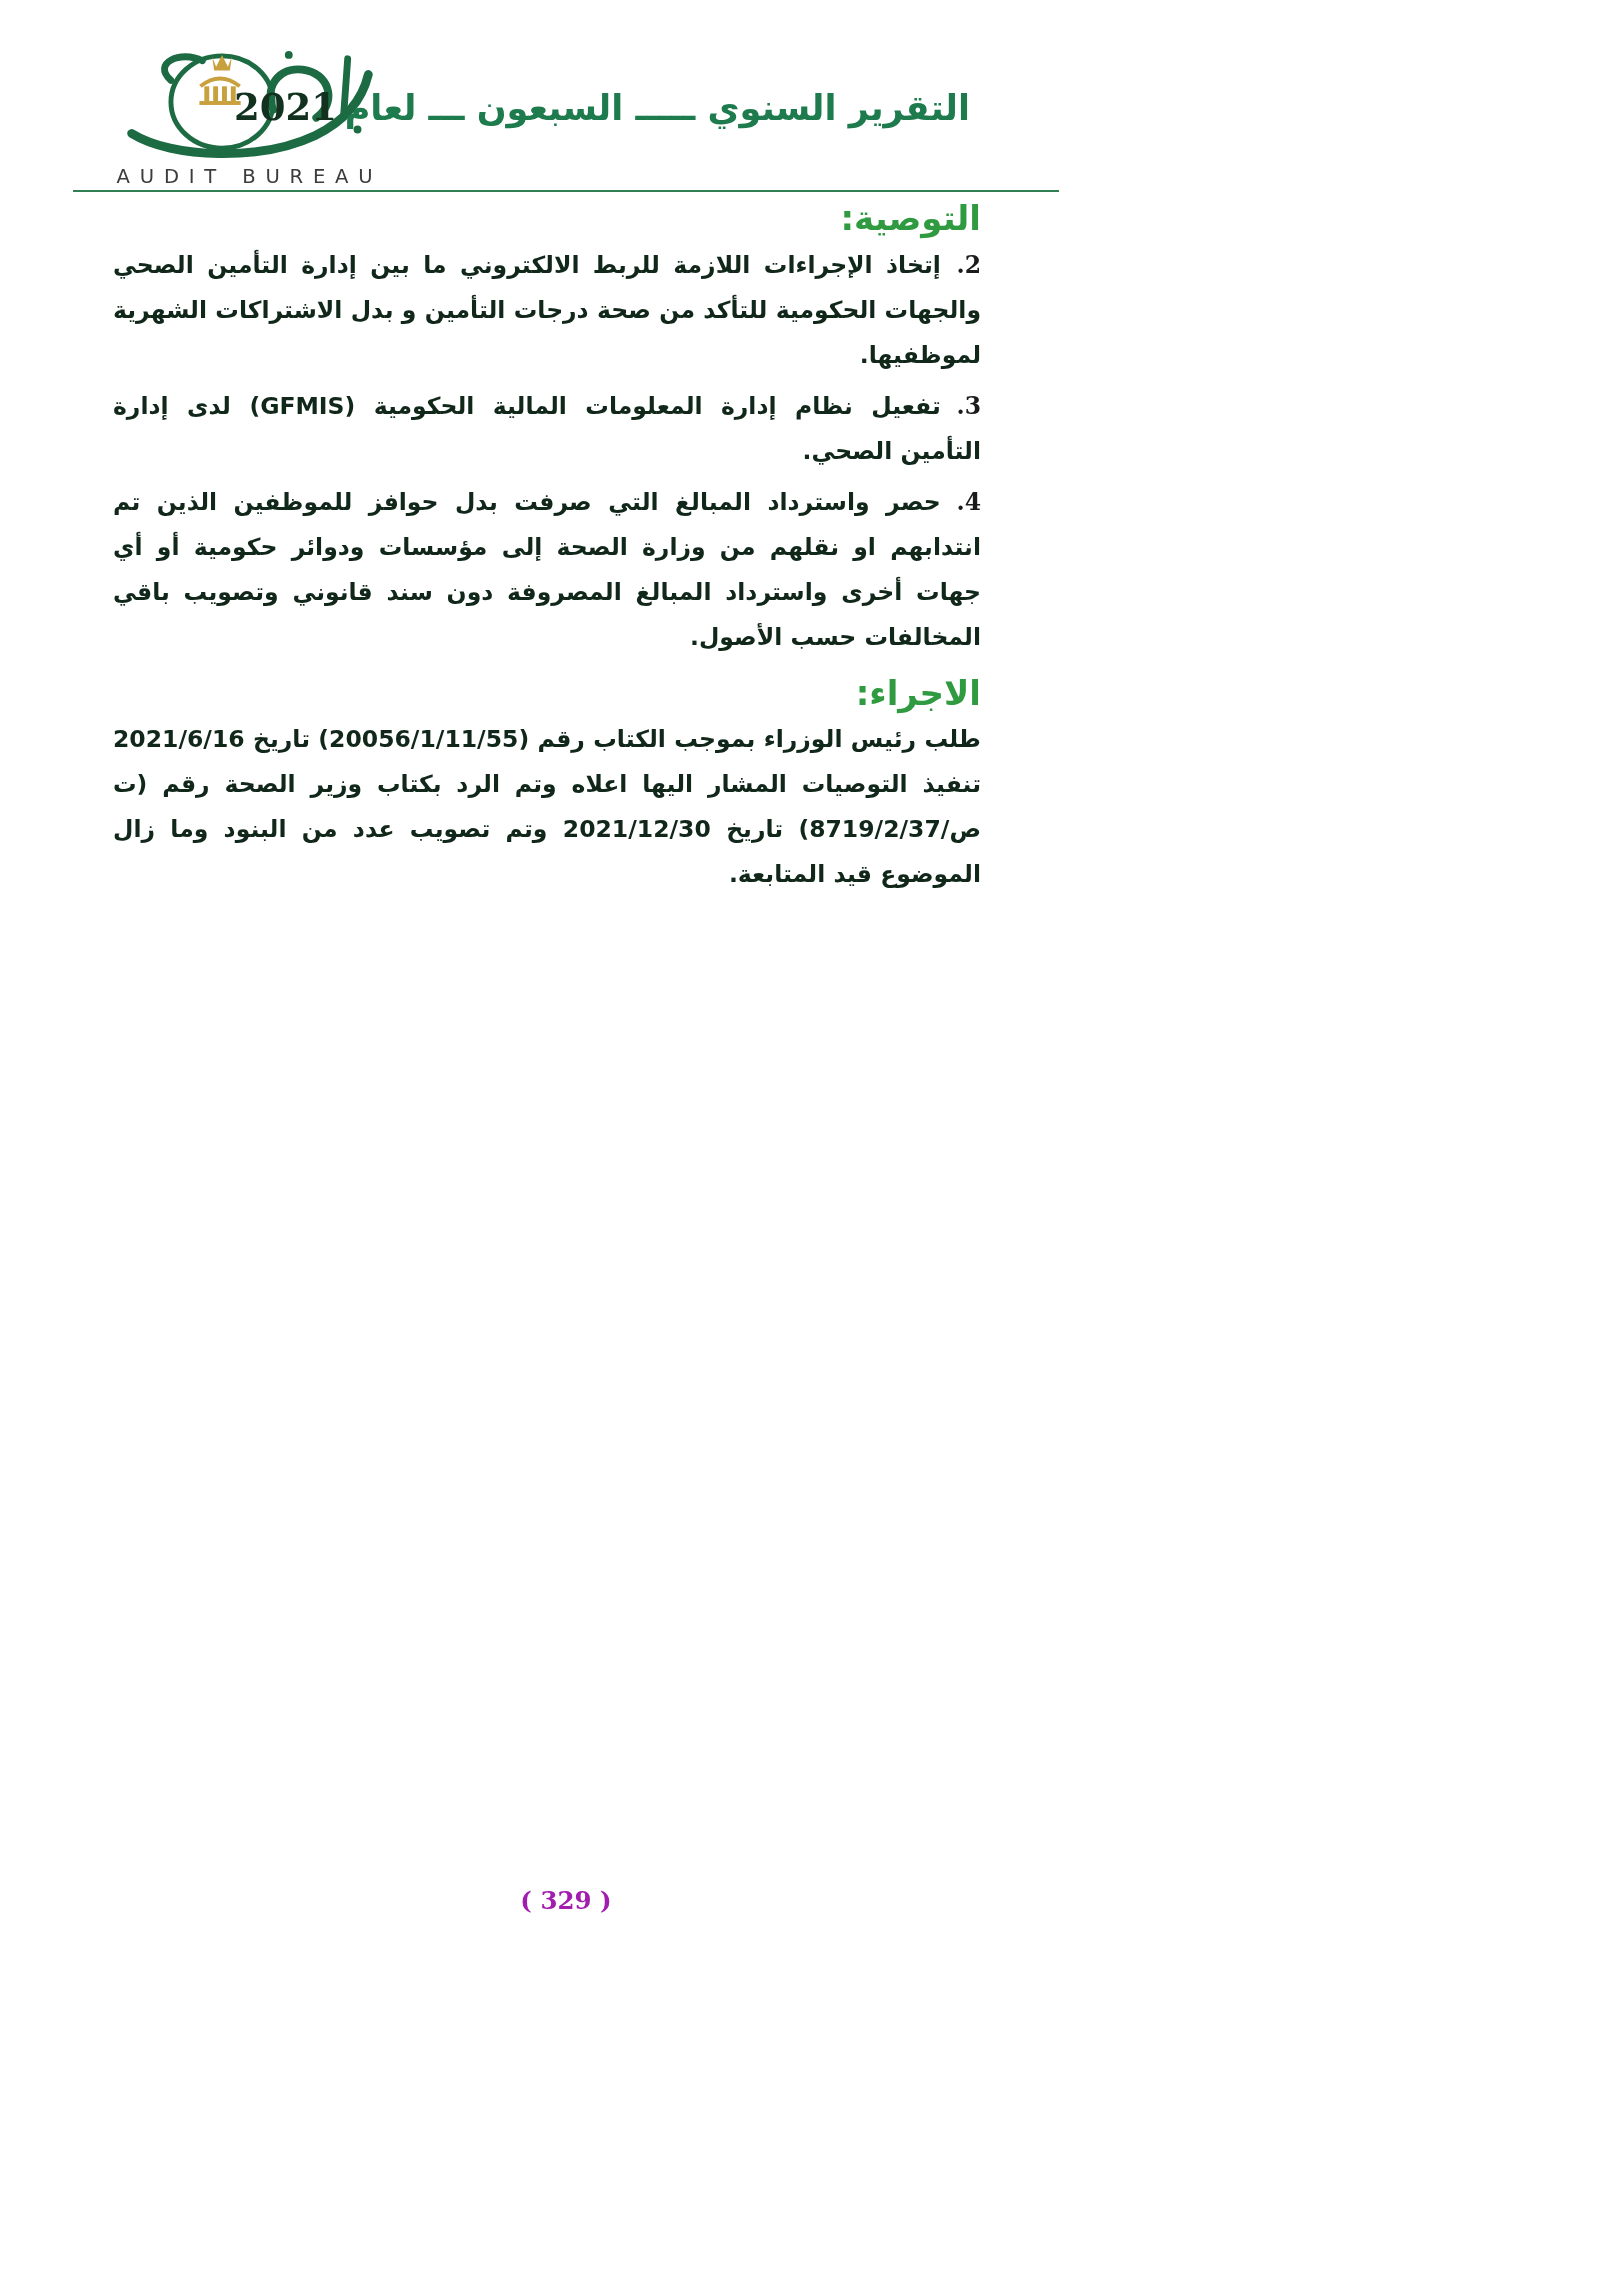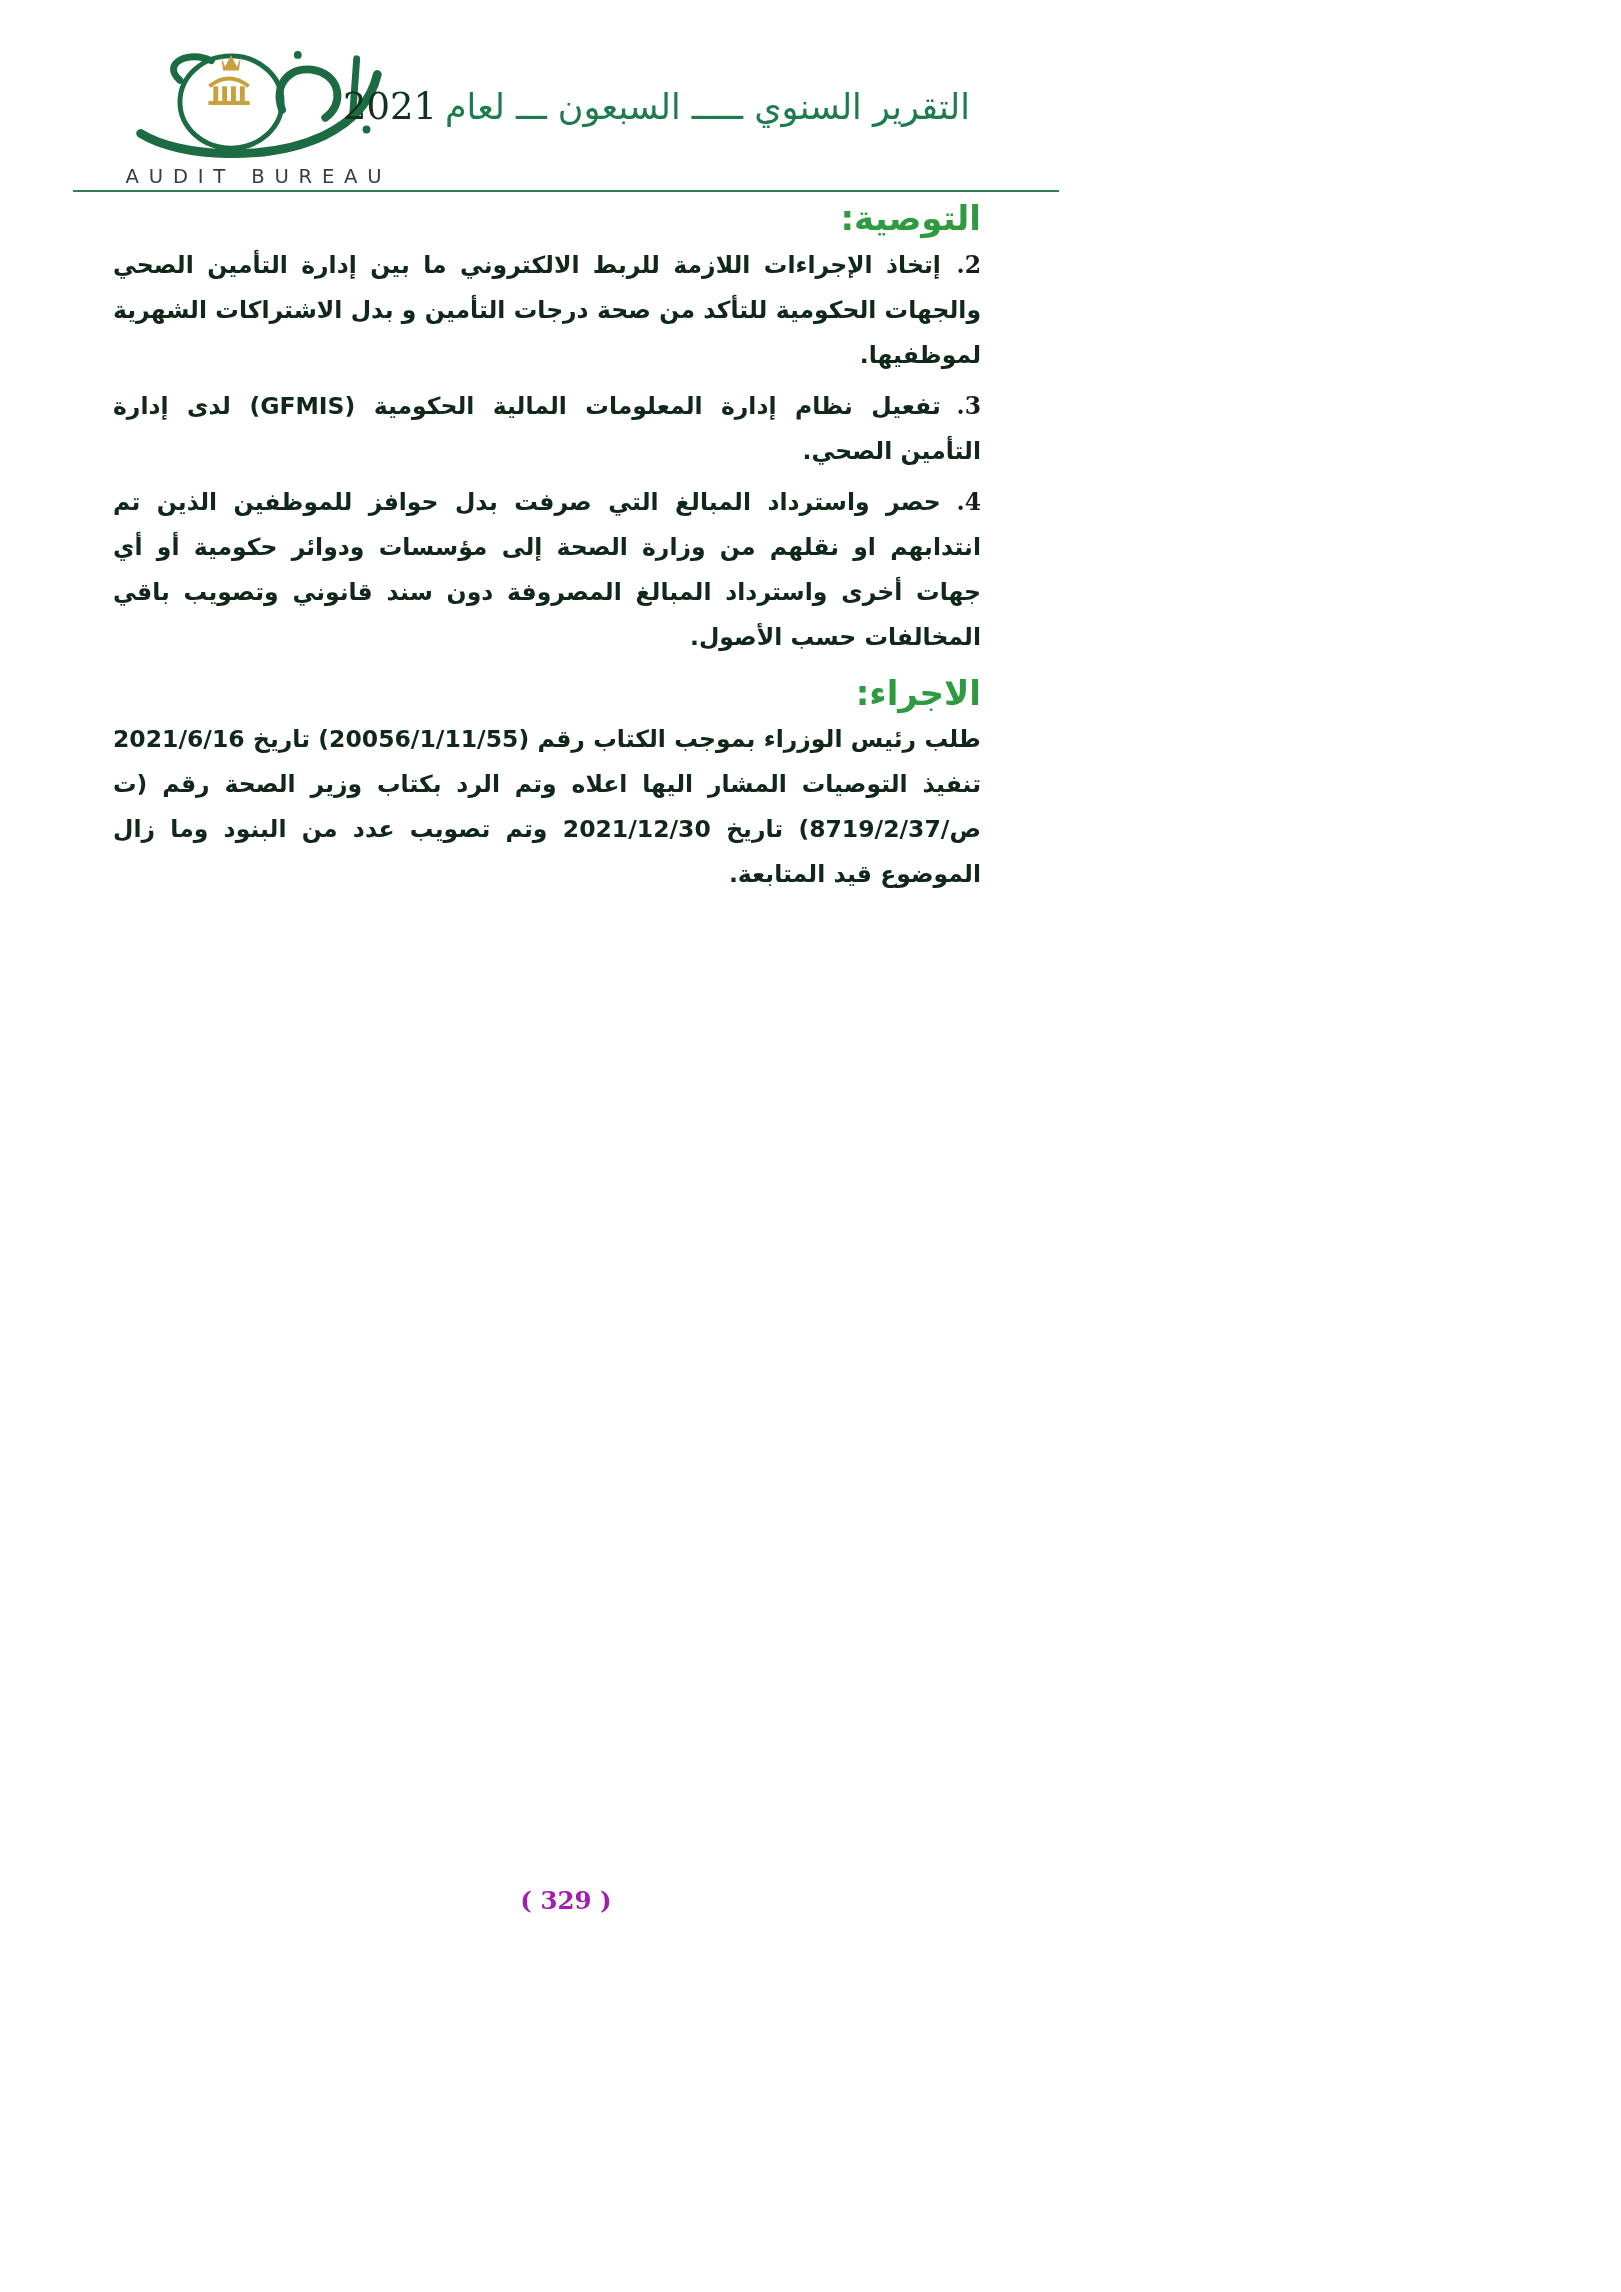--- a/index.html
+++ b/index.html
@@ -7,38 +7,38 @@
   .page {
     position:relative;
     width:1621px; height:2293px;
     background:#ffffff;
     font-family:"DejaVu Sans", sans-serif;
     overflow:hidden;
   }
 
   
   .logo {
-    position:absolute; left:123px; top:45px; width:271px;
+    position:absolute; left:114px; top:45px; width:271px;
     text-align:center;
   }
   .logo svg { display:block; margin:0 auto; }
   .logo-wordmark {
     margin-top:3.9px;
     font-size:19.6px;
     letter-spacing:9.8px;
     color:#3c3c3c;
     font-weight:500;
     white-space:nowrap;
   }
 
   .header-title {
     position:absolute; right:651px; top:84px;
     direction:rtl; text-align:right;
     color:#1e7b4d;
-    font-weight:normal;
+    font-weight:bold;
     font-size:35px;
     line-height:1.25;
     white-space:nowrap;
   }
   .header-title .year {
     color:#12311f;
     font-family:"DejaVu Serif", serif;
     font-size:37px;
     margin-right:7.8px;
   }

